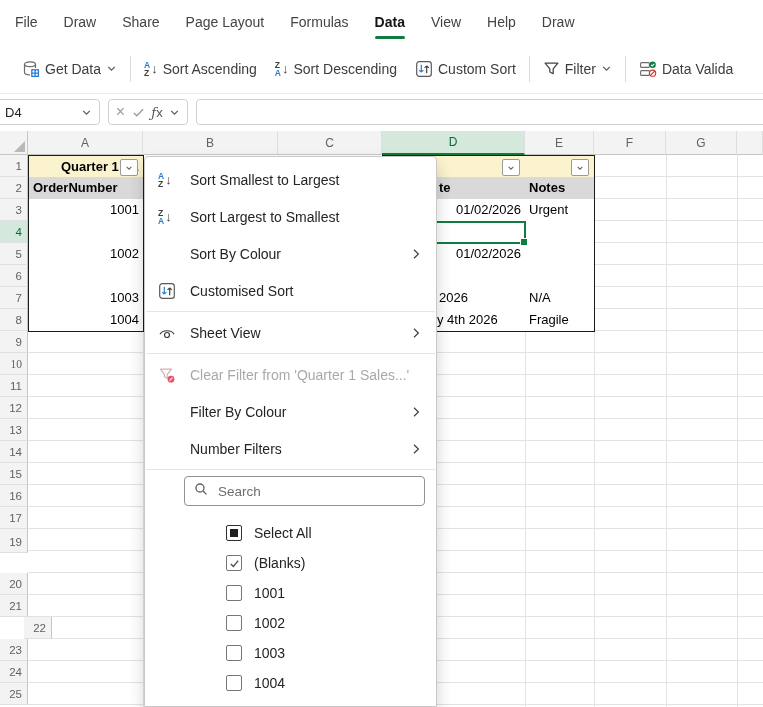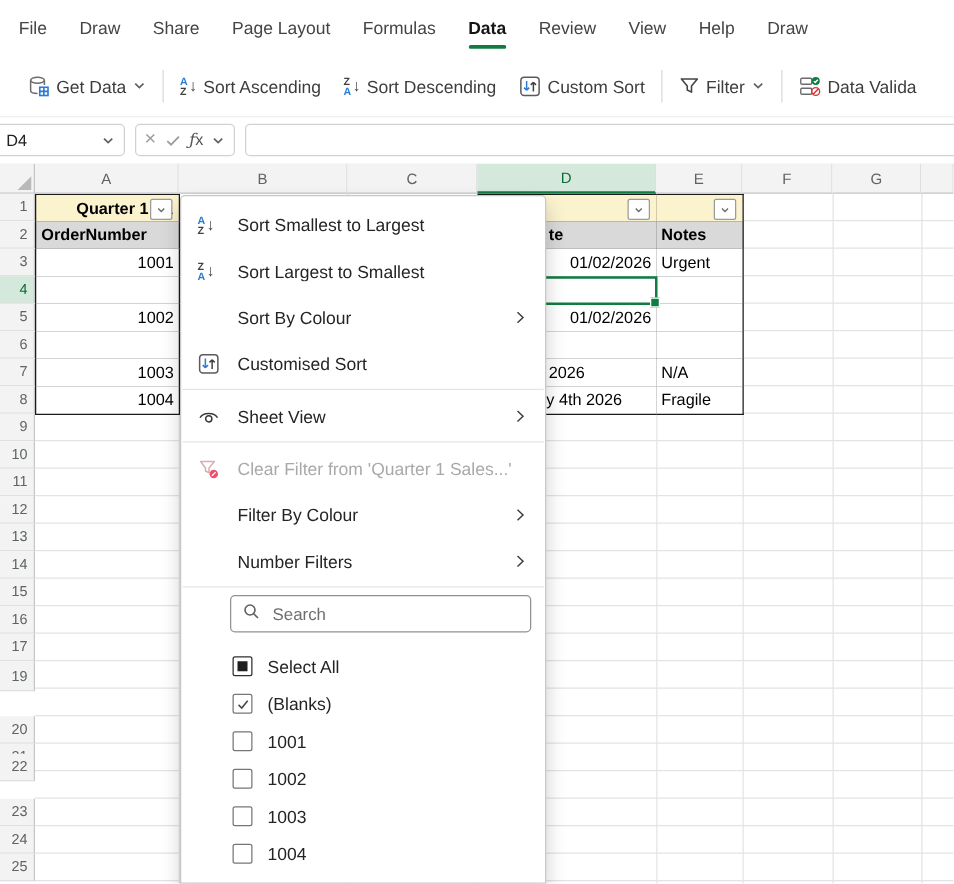--- a/index.html
+++ b/index.html
@@ -79,40 +79,39 @@
   .mitem.disabled{color:#A9A9A9;}
   .micon{width:28px;flex-shrink:0;display:flex;align-items:center;}
   .mlabel{margin-left:4px;flex:1;white-space:nowrap;overflow:hidden;}
   .msub{margin-right:6px;display:flex;}
   .msep{height:1px;background:#E5E5E5;margin:2px 1px;}
   .msearch{margin:6px 11px 4px 39px;height:30px;box-sizing:border-box;border:1px solid #919191;
            border-radius:4px;display:flex;align-items:center;padding:0 9px;gap:8px;background:#fff;}
   .msearch input{border:none;outline:none;width:100%;font-size:13.5px;color:#333;font-family:inherit;background:transparent;}
   .msearch input::placeholder{color:#6E6E6E;}
   .mlist{margin-top:12px;}
-  .mrow{display:flex;align-items:center;height:30px;padding-left:41px;gap:12px;font-size:14px;color:#242424;}
+  .mrow{display:flex;align-items:center;height:30px;padding-left:41px;gap:12px;font-size:14px;color:#242424;margin-left:40px;}
   .cb{width:16px;height:16px;box-sizing:border-box;border-radius:2px;background:#fff;flex-shrink:0;
       display:flex;align-items:center;justify-content:center;}
   .cb.unchecked{border:1px solid #767676;}
   .cb.checked{border:1px solid #767676;}
   .cb.indeterminate{border:1.5px solid #2F2F2F;}
   .cb.indeterminate::before{content:"";width:8px;height:8px;background:#1F1F1F;}
 </style>
 </head>
 <body>
 
 <div>
   <nav class="tabs" id="tabs">
       <div class="tab">File</div>
       <div class="tab">Draw</div>
       <div class="tab">Share</div>
       <div class="tab">Page Layout</div>
       <div class="tab">Formulas</div>
       <div class="tab active">Data</div>
-      <div class="tab">Review</div>
       <div class="tab">View</div>
       <div class="tab">Help</div>
       <div class="tab">Draw</div>
     </nav>
   <div class="ribbon" id="ribbon">
       <div class="rbtn">
         <span class="ricon">
           <svg width="18" height="18" viewBox="0 0 18 18" fill="none">
             <ellipse cx="8" cy="4.2" rx="5.5" ry="2.4" stroke="#6B6B6B" stroke-width="1.2"></ellipse>
             <path d="M2.5 4.2v8.2c0 1.4 2.4 2.4 5.5 2.4M13.5 4.2v3.8" stroke="#6B6B6B" stroke-width="1.2"></path>
@@ -232,33 +231,33 @@
       <div class="chdr" style="left: 737px; width: 26px;"></div>
       <div class="rhdr" style="top: 24px;">1</div>
       <div class="rhdr" style="top: 46px;">2</div>
       <div class="rhdr" style="top: 68px;">3</div>
       <div class="rhdr sel" style="top: 90px;">4</div>
       <div class="rhdr" style="top: 112px;">5</div>
       <div class="rhdr" style="top: 134px;">6</div>
       <div class="rhdr" style="top: 156px;">7</div>
       <div class="rhdr" style="top: 178px;">8</div>
       <div class="rhdr" style="top: 200px;">9</div>
-      <div class="rhdr" style="top: 222px;">10</div>
+      <div class="rhdr" style="top: 222px; font-family: Liberation Serif, serif;">10</div>
       <div class="rhdr" style="top: 244px;">11</div>
       <div class="rhdr" style="top: 266px;">12</div>
       <div class="rhdr" style="top: 288px;">13</div>
       <div class="rhdr" style="top: 310px;">14</div>
       <div class="rhdr" style="top: 332px;">15</div>
       <div class="rhdr" style="top: 354px;">16</div>
       <div class="rhdr" style="top: 376px;">17</div>
       <div class="rhdr" style="top: 398px;">18</div>
       <div class="rhdr" style="top: 400px;">19</div>
       <div class="rhdr" style="top: 442px;">20</div>
       <div class="rhdr" style="top: 464px;">21</div>
-      <div class="rhdr" style="top: 472px;">22</div>
+      <div class="rhdr" style="top: 486px; margin-left: 24px;">22</div>
       <div class="rhdr" style="top: 508px;">23</div>
       <div class="rhdr" style="top: 530px;">24</div>
       <div class="rhdr" style="top: 552px;">25</div>
       <div class="gv" style="left: 143px;"></div>
       <div class="gv" style="left: 278px;"></div>
       <div class="gv" style="left: 382px;"></div>
       <div class="gv" style="left: 525px;"></div>
       <div class="gv" style="left: 594px;"></div>
       <div class="gv" style="left: 666px;"></div>
       <div class="gv" style="left: 737px;"></div>

